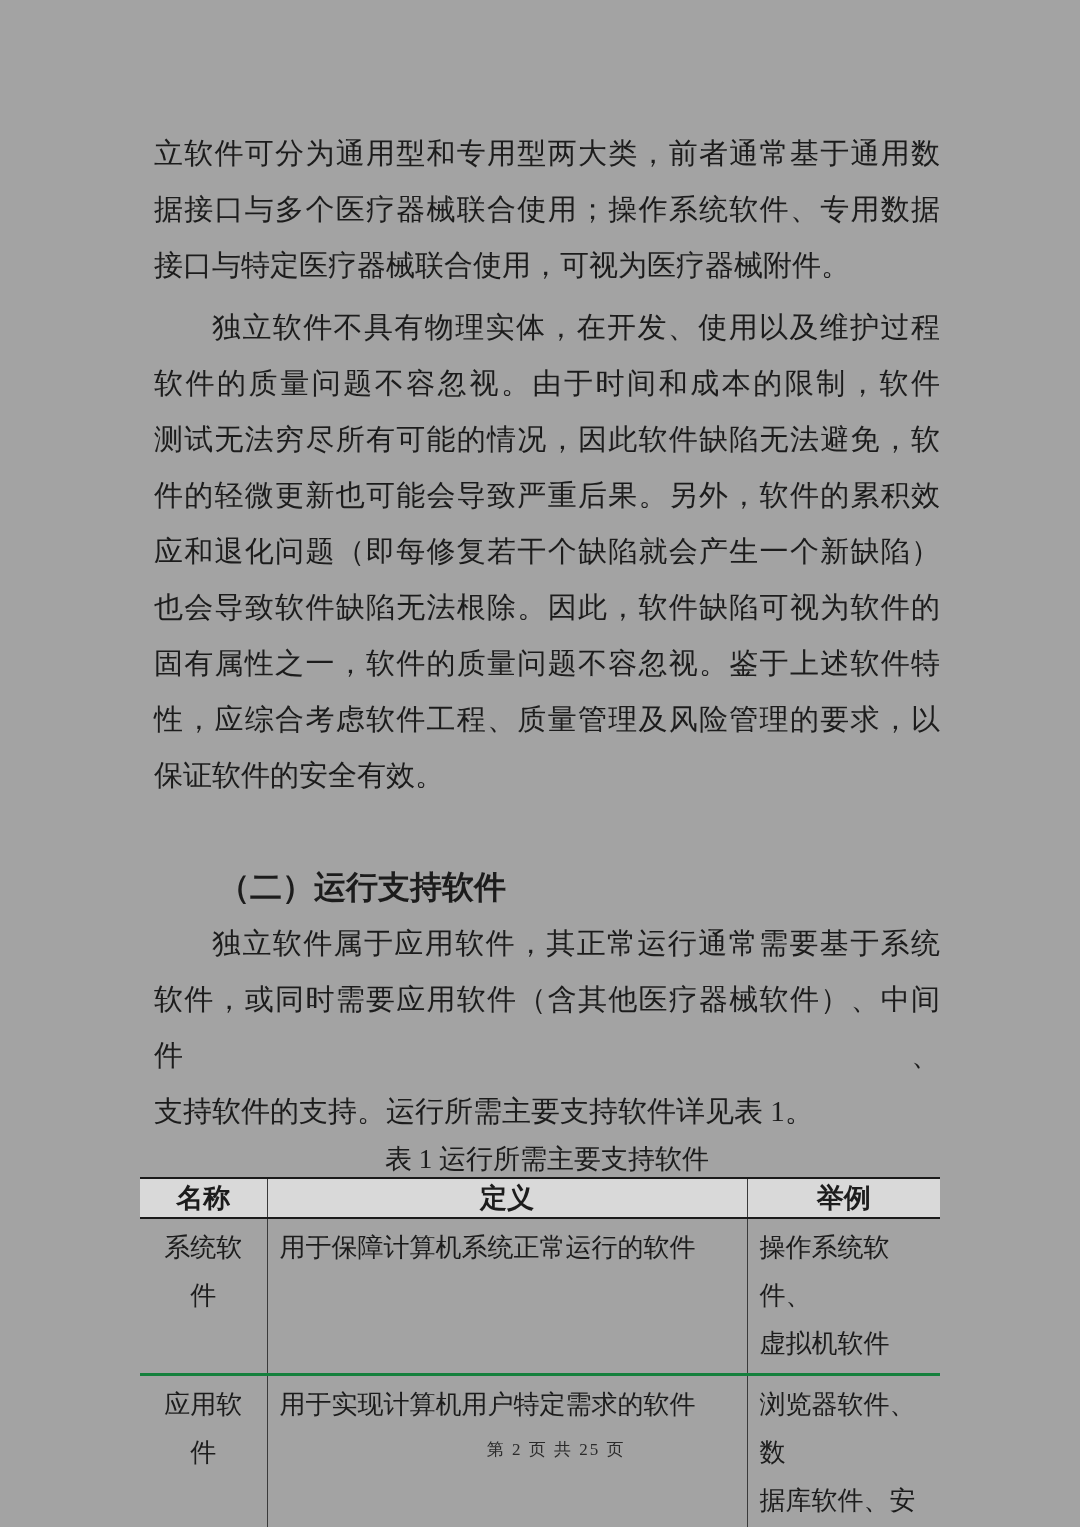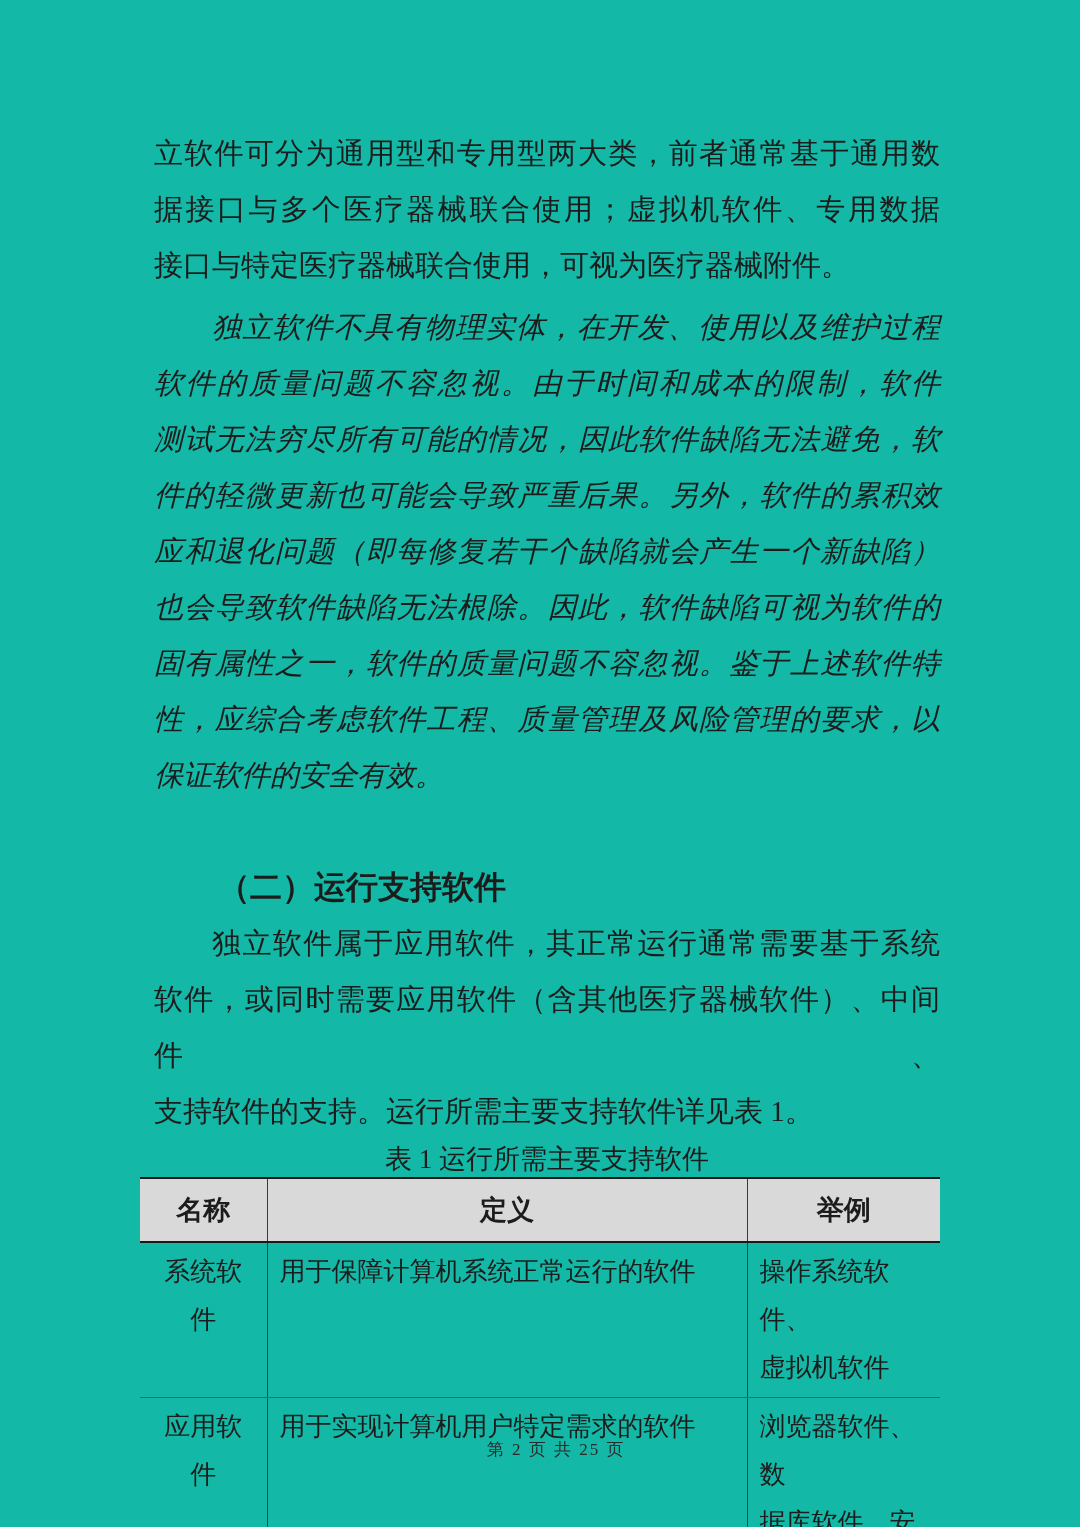--- a/index.html
+++ b/index.html
@@ -6,30 +6,30 @@
   body {
     width: 1080px; height: 1527px;
     background: #ffffff;
     font-family: "Liberation Serif", "DejaVu Serif", serif;
     color: #1c1c1c;
     overflow: hidden;
   }
   .page {
     position: relative;
     width: 1080px; height: 1527px;
-    background: #14b8a6;
+    background: #a3a3a3;
   }
   .content {
     position: absolute;
     left: 154px; top: 0;
     width: 786px;
     padding-top: 125px;
   }
   .para { margin: 0; font-size: 29px; line-height: 56px; }
-  .para + .para { margin-top: 6px; font-style: italic; }
+  .para + .para { margin-top: 6px; }
   .tline {
     display: block;
     text-align: justify;
     text-align-last: justify;
     white-space: normal;
   }
   .tline.end { text-align-last: left; }
   .tline.ind { text-indent: 2em; }
   .sec-heading {
     margin: 56px 0 0 0;
@@ -56,28 +56,28 @@
   table.support col.c-name { width: 127px; }
   table.support col.c-def  { width: 480px; }
   table.support col.c-ex   { width: 193px; }
   table.support thead th {
     background: #d9d9d9;
     border-top: 2px solid #1a1a1a;
     border-bottom: 2px solid #1a1a1a;
     font-weight: bold;
     font-size: 27px;
     height: 38px;
-    padding: 12px;
+    padding: 0;
     text-align: center;
     vertical-align: middle;
     margin-top: 36px;
   }
   table.support th + th, table.support td + td { border-left: 1px solid #3a3a3a; }
   table.support td {
-    border-bottom: 1px solid #15803d;
+    border-bottom: 3px solid #15803d;
     vertical-align: top;
     padding: 5px 12px;
     line-height: 48px;
   }
   table.support tr.row-1 td { height: 86px; }
   table.support tr.row-2 td { height: 92px; }
   table.support tr:last-child td { border-bottom: 2px solid #1a1a1a; }
   td.cell-name { text-align: center; padding-left: 4px; padding-right: 4px; }
   .cell-line { display: block; }
   .page-footer {
@@ -91,21 +91,21 @@
   }
 </style>
 </head>
 <body>
 
 <div class="page">
   <div class="content">
 
     <p class="para">
       <span class="tline just">立软件可分为通用型和专用型两大类，前者通常基于通用数</span>
-      <span class="tline just">据接口与多个医疗器械联合使用；虚拟机软件、专用数据</span>
+      <span class="tline just">据接口与多个医疗器械联合使用；操作系统软件、专用数据</span>
       <span class="tline end">接口与特定医疗器械联合使用，可视为医疗器械附件。</span>
     </p>
 
     <p class="para">
       <span class="tline just ind">独立软件不具有物理实体，在开发、使用以及维护过程</span>
       <span class="tline just">软件的质量问题不容忽视。由于时间和成本的限制，软件</span>
       <span class="tline just">测试无法穷尽所有可能的情况，因此软件缺陷无法避免，软</span>
       <span class="tline just">件的轻微更新也可能会导致严重后果。另外，软件的累积效</span>
       <span class="tline just">应和退化问题（即每修复若干个缺陷就会产生一个新缺陷）</span>
       <span class="tline just">也会导致软件缺陷无法根除。因此，软件缺陷可视为软件的</span>

